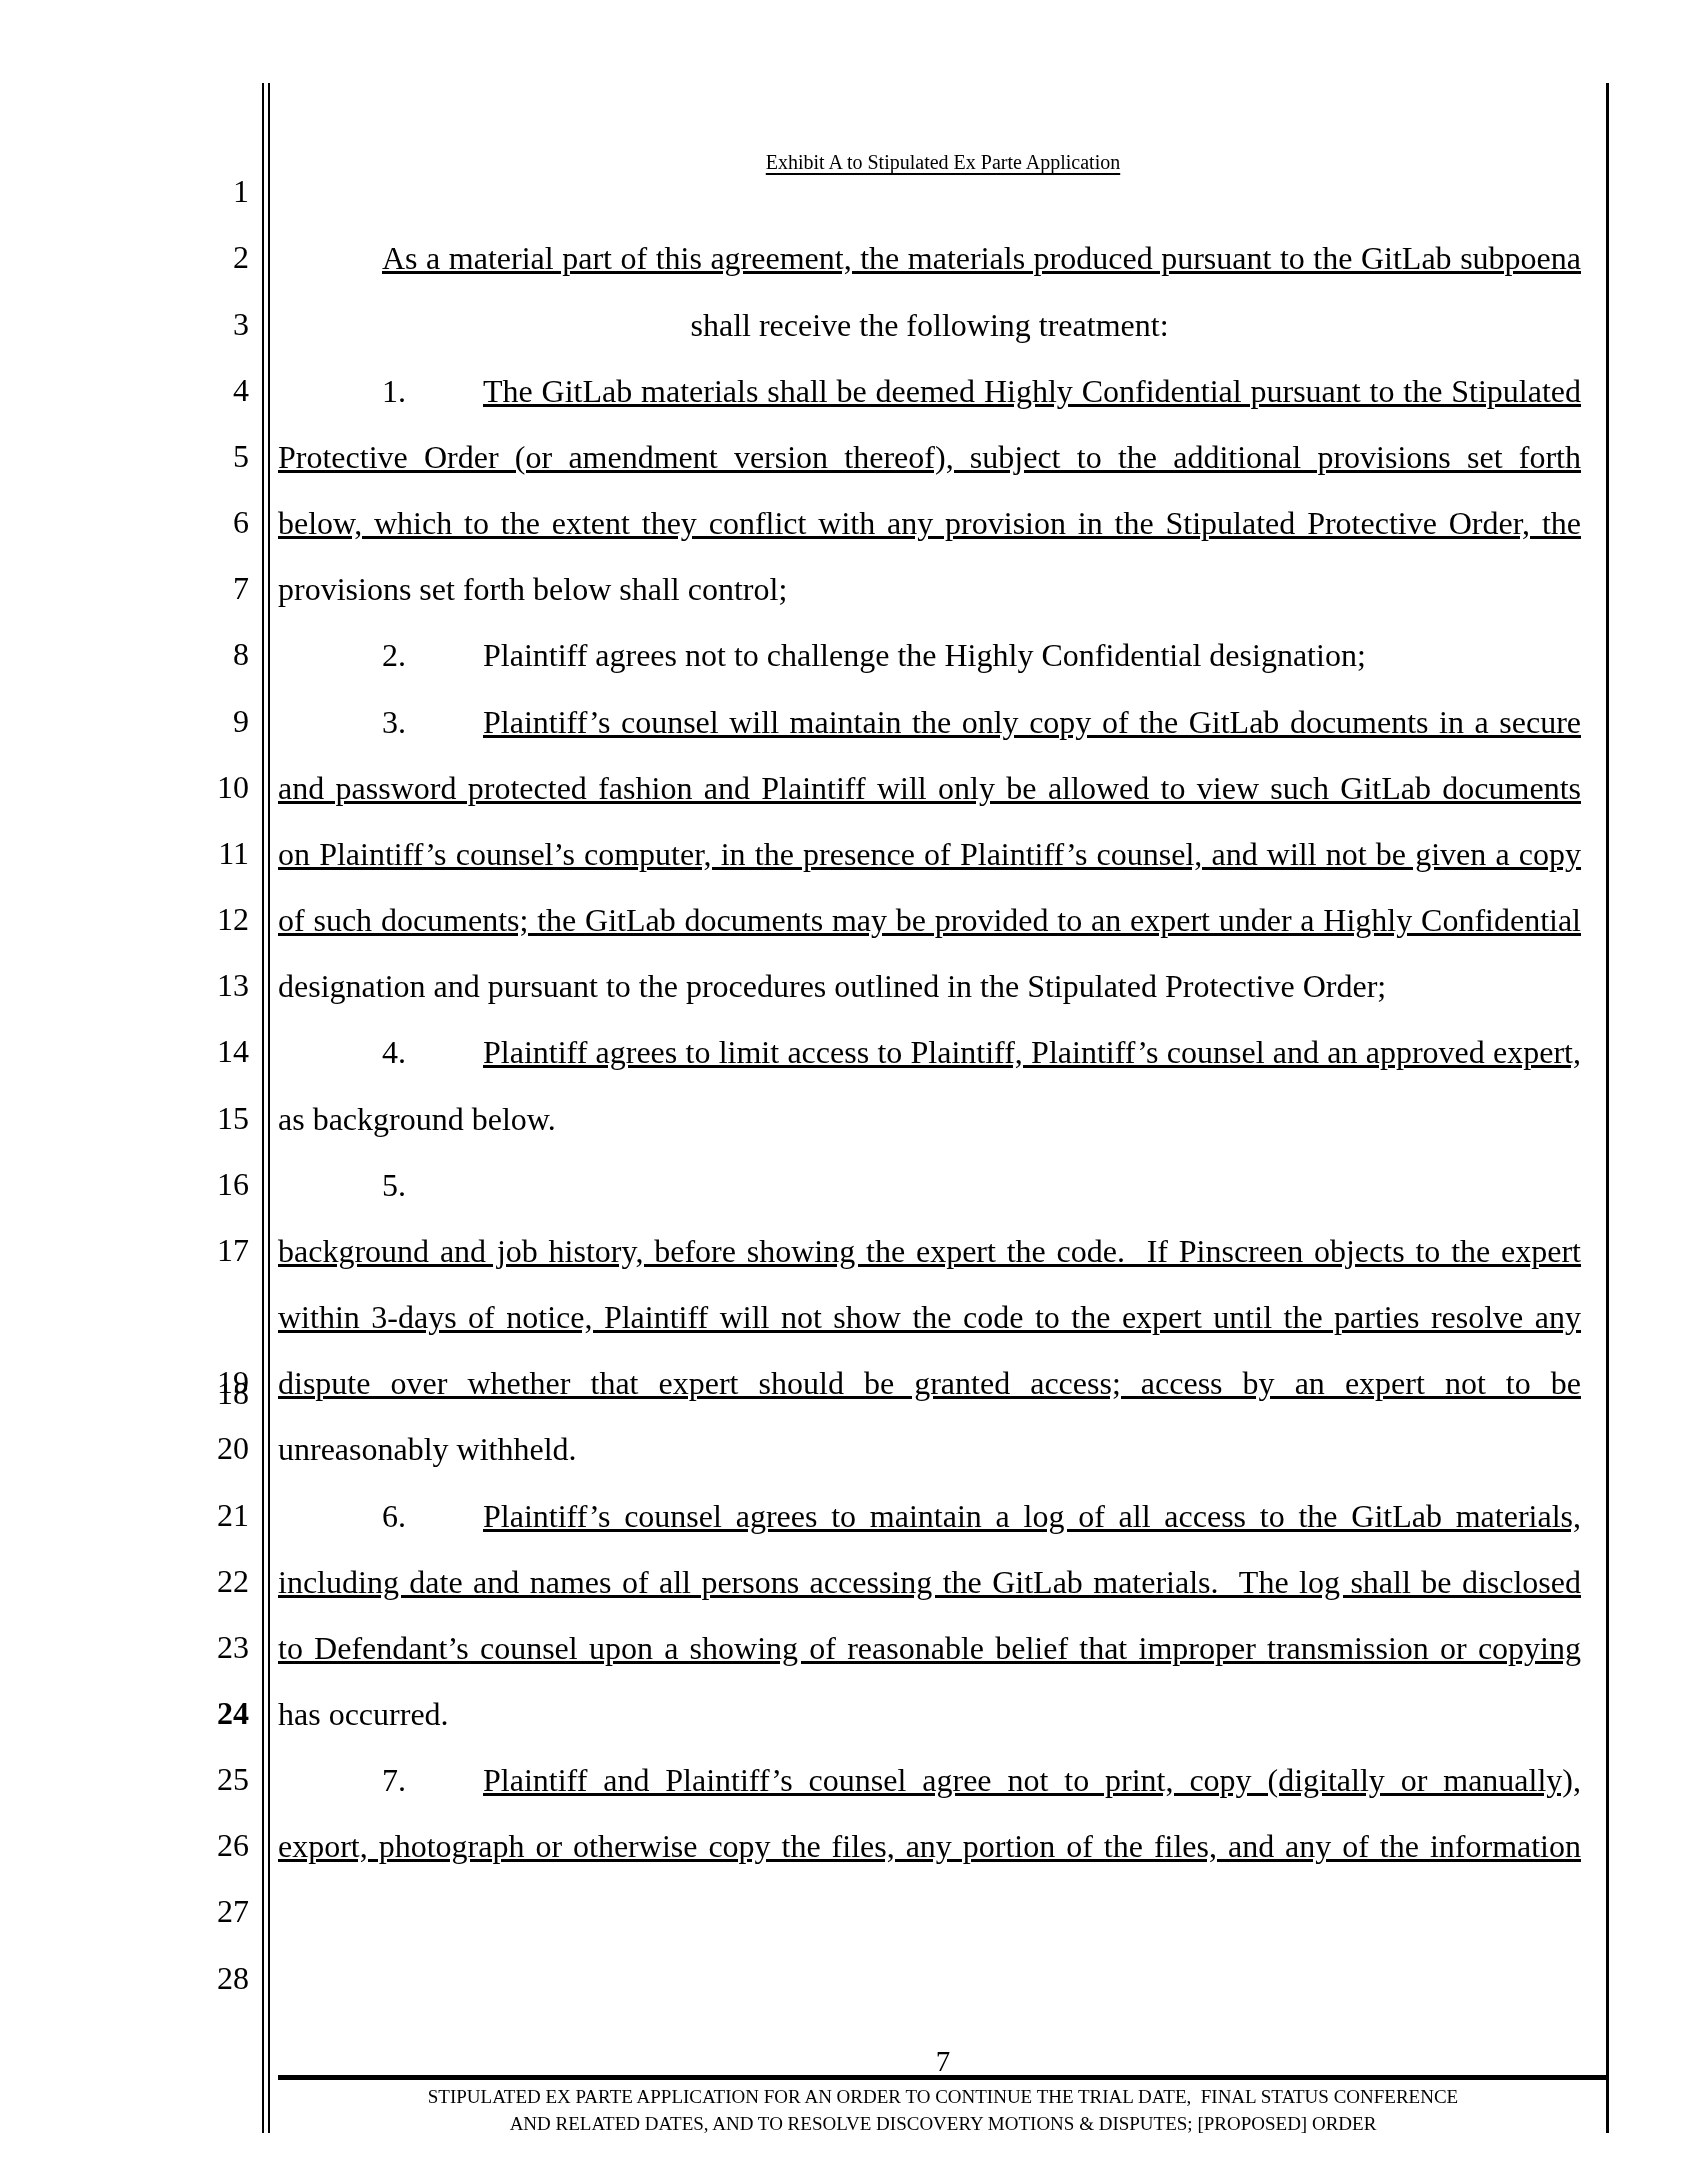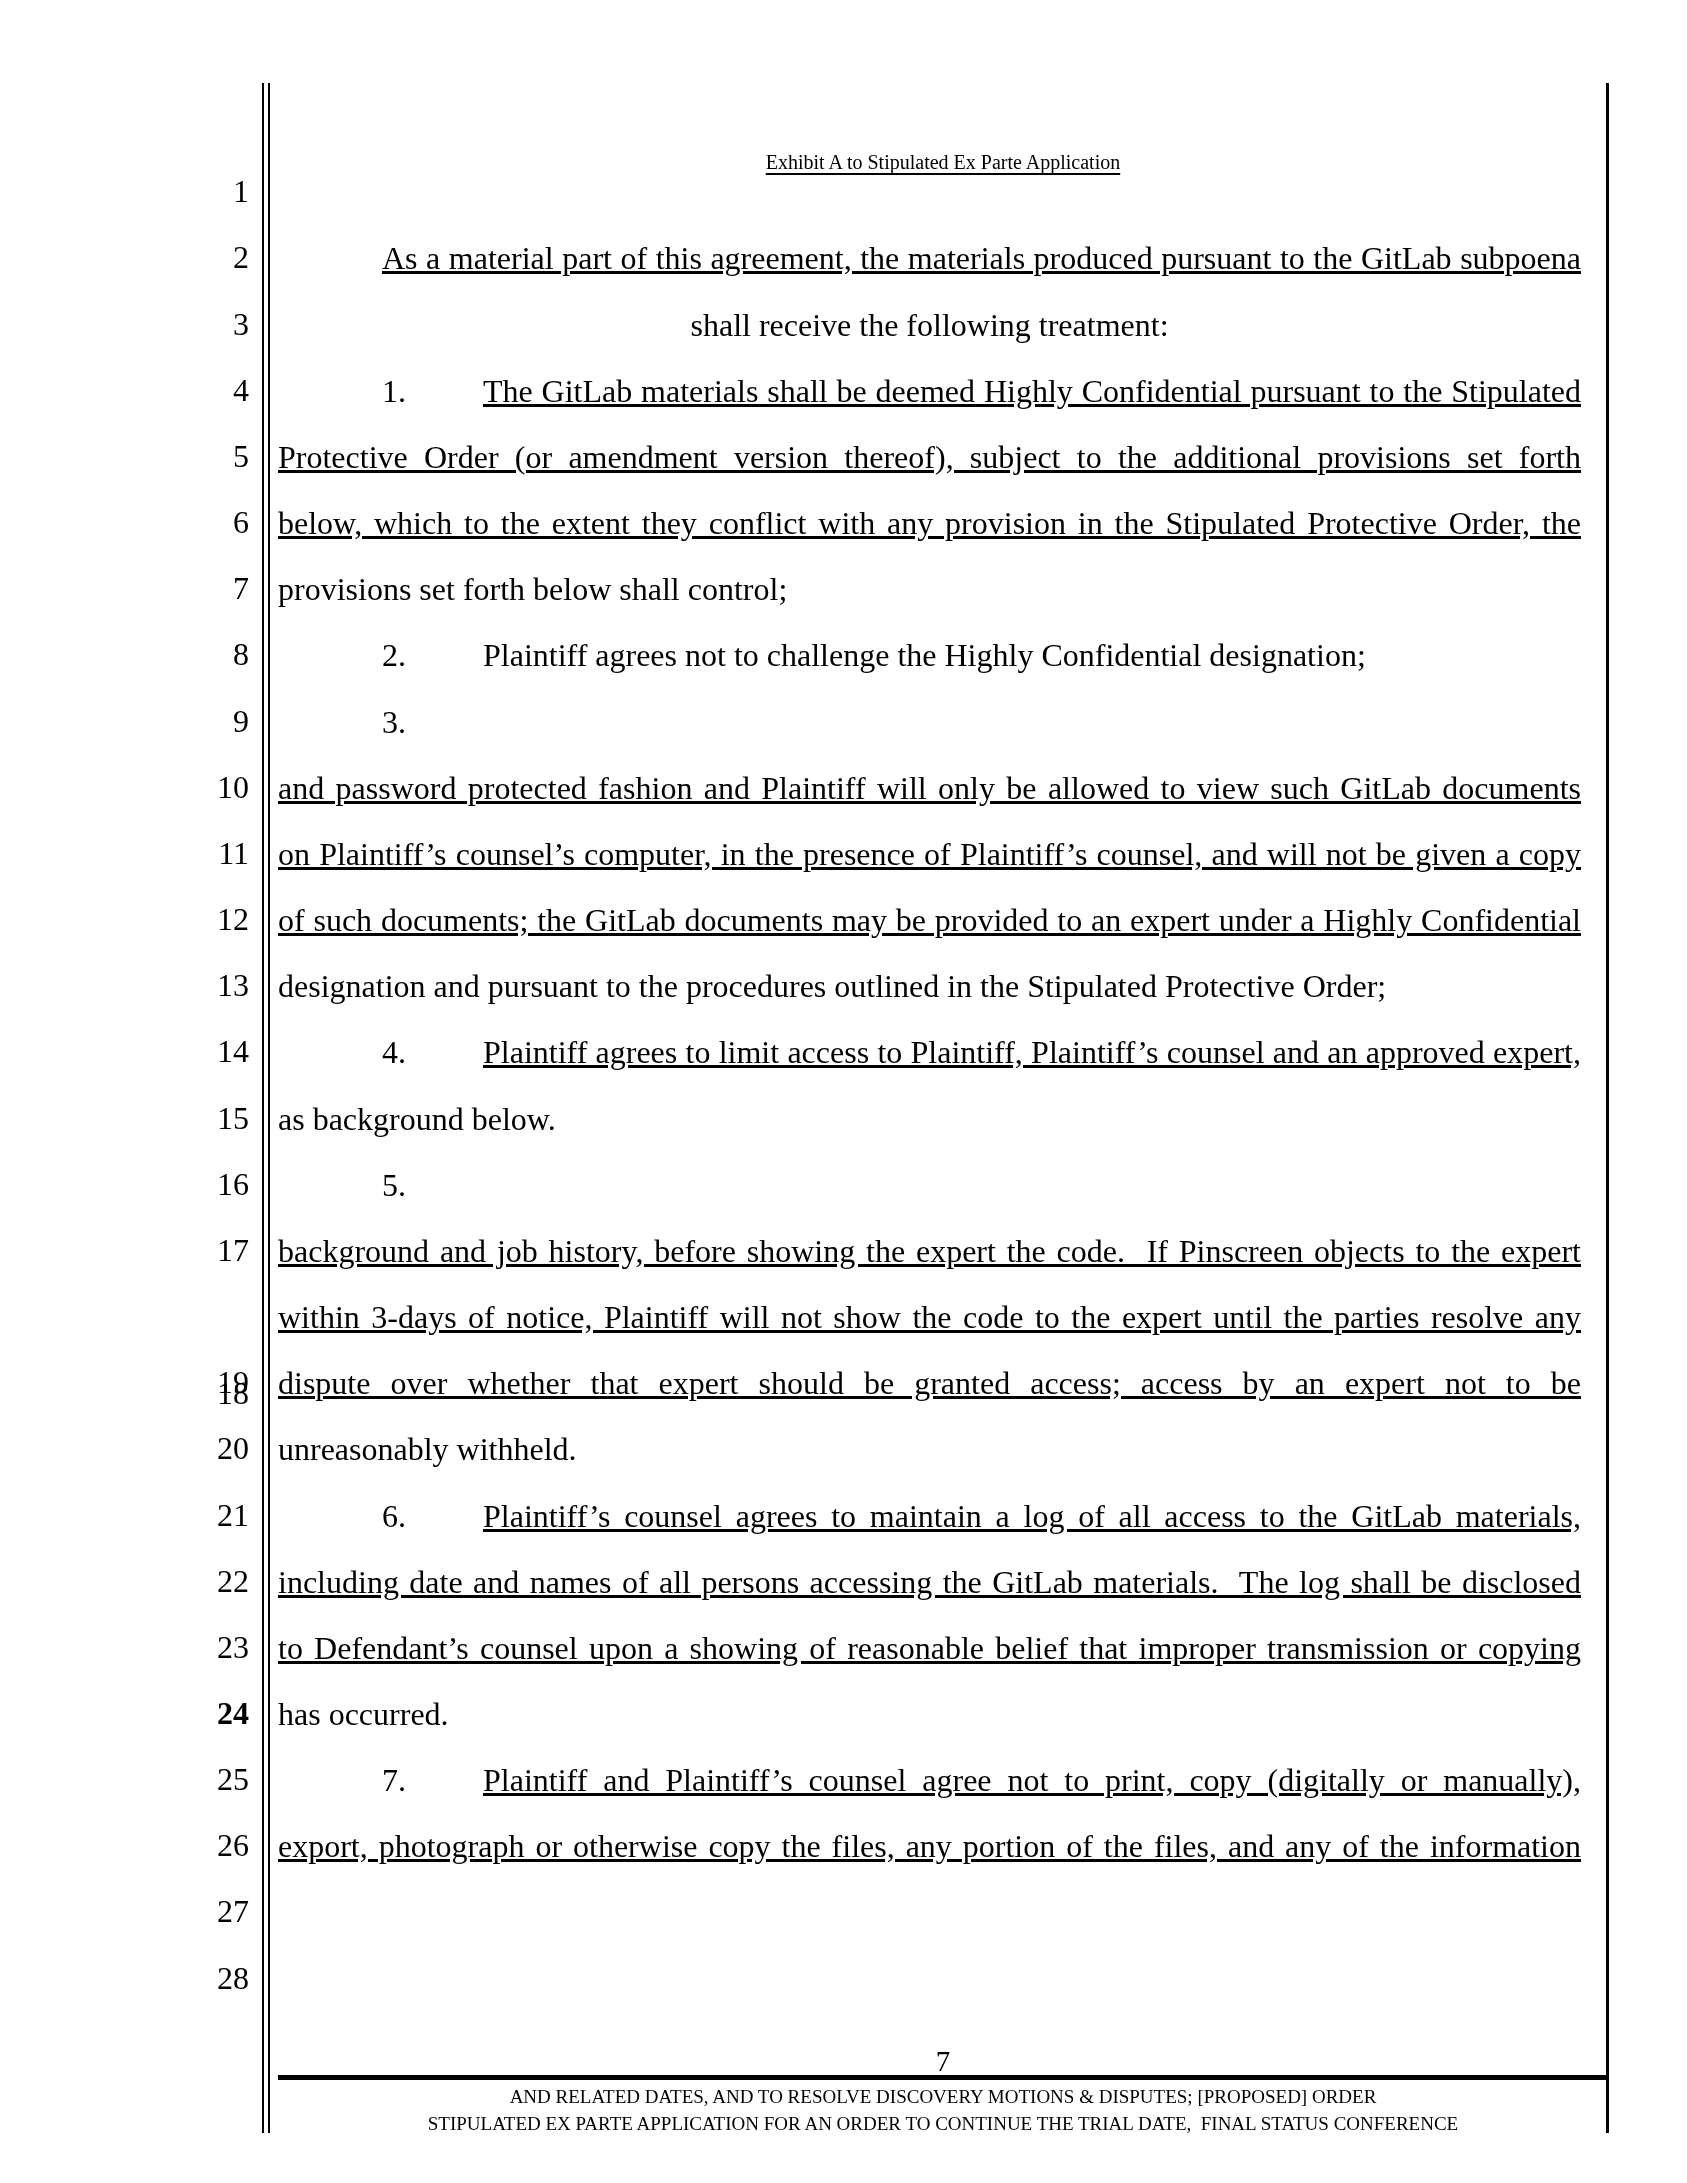--- a/index.html
+++ b/index.html
@@ -119,20 +119,21 @@
       </div>
       <div class="bline" style="top: 572px;">
         <div class="btext">provisions set forth below shall control;</div>
       </div>
       <div class="bline" style="top: 638px;">
         <span class="pnum">2.</span>
         <div class="btext afternum">Plaintiff agrees not to challenge the Highly Confidential designation;</div>
       </div>
       <div class="bline" style="top: 705px;">
         <span class="pnum">3.</span>
+        <div class="btext just afternum">Plaintiff’s counsel will maintain the only copy of the GitLab documents in a secure</div>
       </div>
       <div class="bline" style="top: 771px;">
         <div class="btext just">and password protected fashion and Plaintiff will only be allowed to view such GitLab documents</div>
       </div>
       <div class="bline" style="top: 837px;">
         <div class="btext just">on Plaintiff’s counsel’s computer, in the presence of Plaintiff’s counsel, and will not be given a copy</div>
       </div>
       <div class="bline" style="top: 903px;">
         <div class="btext just">of such documents; the GitLab documents may be provided to an expert under a Highly Confidential</div>
       </div>
@@ -179,18 +180,18 @@
         <div class="btext just afternum">Plaintiff and Plaintiff’s counsel agree not to print, copy (digitally or manually),</div>
       </div>
       <div class="bline" style="top: 1829px;">
         <div class="btext just">export, photograph or otherwise copy the files, any portion of the files, and any of the information</div>
       </div>
     </div>
 
   <div class="page-number">7</div>
   <div class="footer-rule"></div>
   <div class="footer-block">
+    <div>STIPULATED EX PARTE APPLICATION FOR AN ORDER TO CONTINUE THE TRIAL DATE,&nbsp; FINAL STATUS CONFERENCE</div>
     <div>AND RELATED DATES, AND TO RESOLVE DISCOVERY MOTIONS &amp; DISPUTES; [PROPOSED] ORDER</div>
-    <div>STIPULATED EX PARTE APPLICATION FOR AN ORDER TO CONTINUE THE TRIAL DATE,&nbsp; FINAL STATUS CONFERENCE</div>
   </div>
 
 </div>
 
 
 </body></html>

